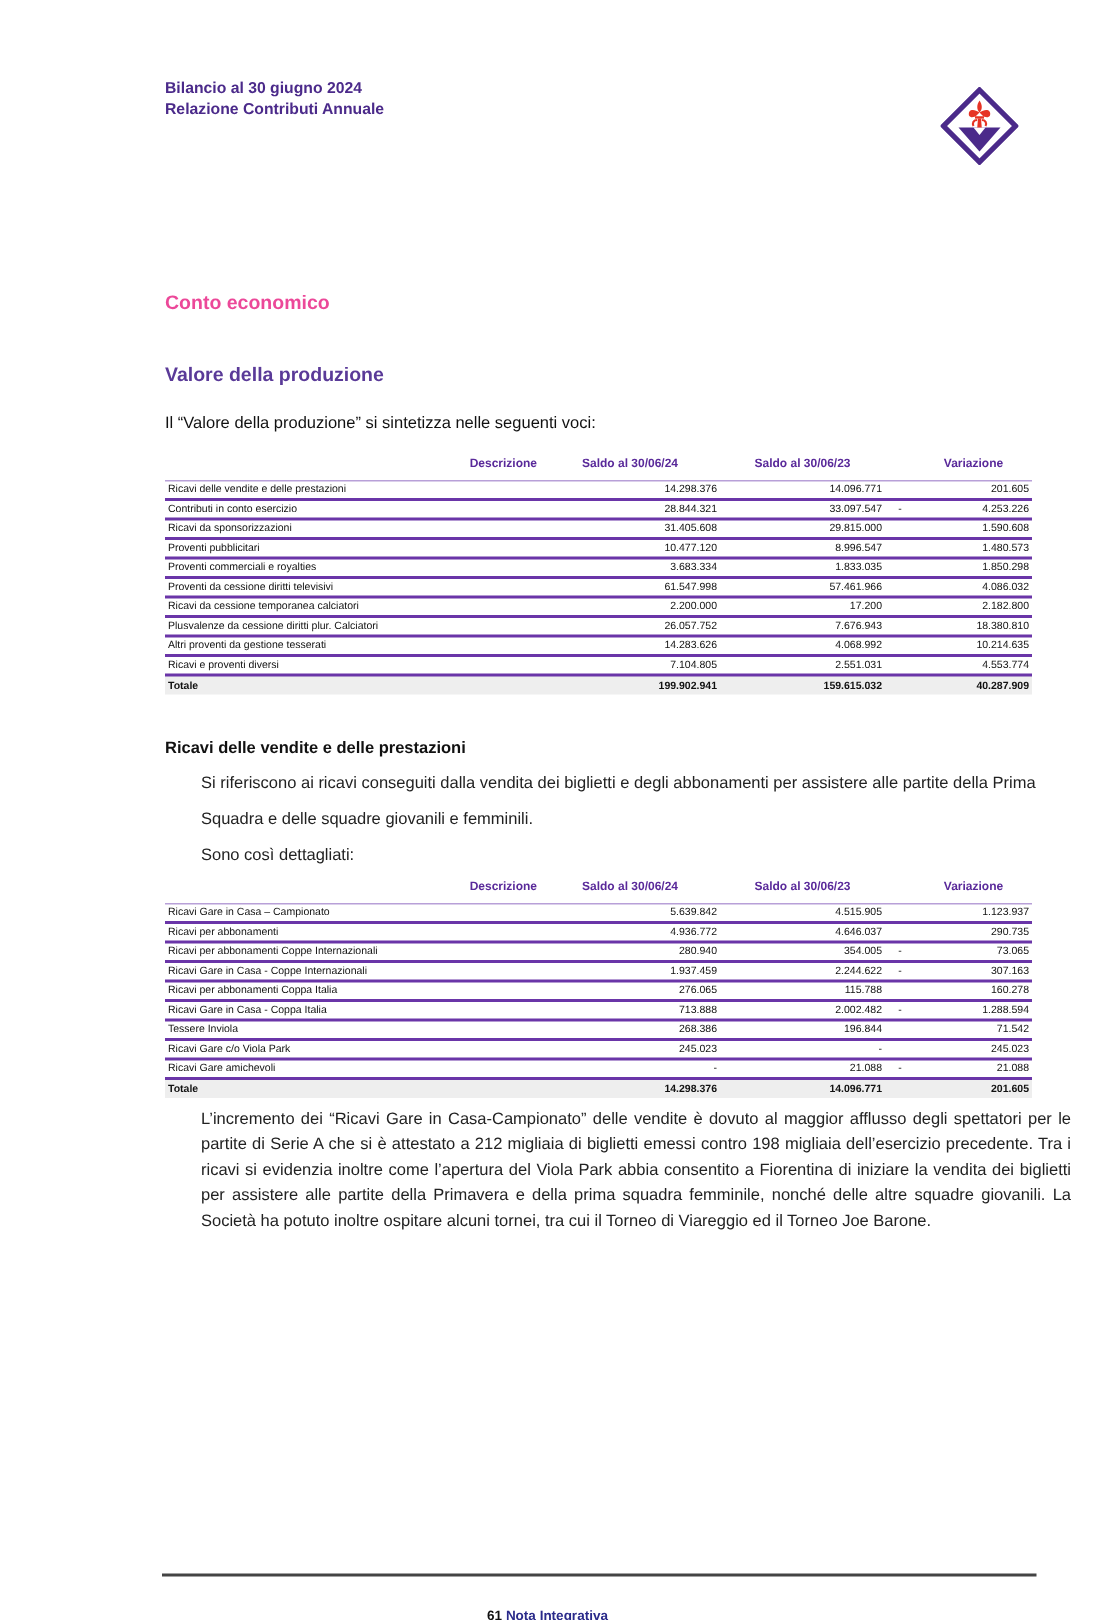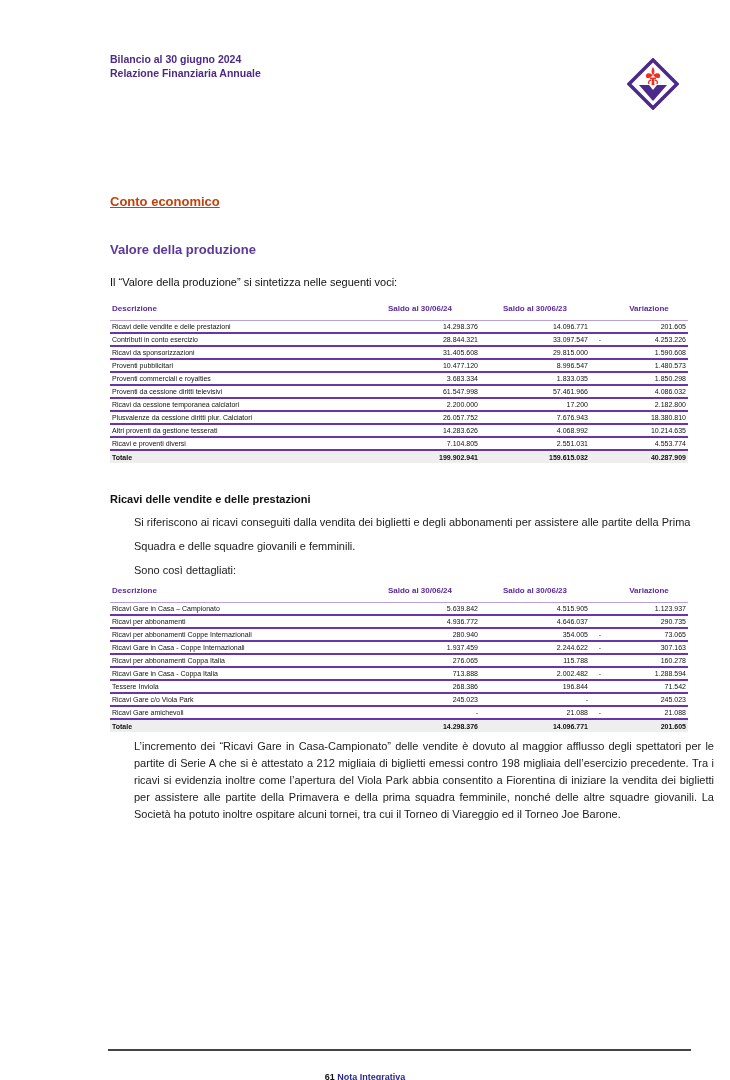--- a/index.html
+++ b/index.html
@@ -2,27 +2,27 @@
 <html><head>
   <meta charset="utf-8">
   <style>
     * { margin: 0; padding: 0; box-sizing: border-box; }
     html, body { width: 730px; height: 1080px; background: #ffffff; overflow: hidden; }
     body { position: relative; font-family: "Liberation Sans", sans-serif; color: #111; }
 
     .hdr { position: absolute; left: 110px; top: 52px; color: #4b2a8a; font-weight: bold; font-size: 10.5px; line-height: 14px; }
     .logo { position: absolute; left: 627px; top: 58px; width: 52px; height: 52px; }
 
-    .h-conto { position: absolute; left: 110px; top: 194px; font-size: 13px; font-weight: bold; color: #c2410c; text-decoration: underline; }
+    .h-conto { position: absolute; left: 110px; top: 194px; font-size: 13px; font-weight: bold; color: #ec4899; }
     .h-valore { position: absolute; left: 110px; top: 242px; font-size: 13px; font-weight: bold; color: #5a3a98; text-align: center; }
     .intro { position: absolute; left: 110px; top: 276px; font-size: 11px; color: #111; }
 
     table.fin { position: absolute; left: 110px; width: 578px; border-collapse: collapse; font-size: 7px; }
     table.fin th { color: #5a2a9a; font-weight: bold; font-size: 8px; height: 22px; vertical-align: middle; padding: 0 2px; }
-    table.fin th.desc { text-align: left; }
+    table.fin th.desc { text-align: right; }
     table.fin td { height: 13px; padding: 0 2px; border-bottom: 2px solid #6a35a8; vertical-align: middle; text-align: right; color: #111; white-space: nowrap; }
     table.fin td.desc { text-align: left; }
     table.fin td.neg { text-align: center; width: 20px; padding: 0; }
     table.fin tr.first td { border-top: 1px solid #b8a0d8; }
     table.fin tr.total td { background: #eeeeee; font-weight: bold; border-bottom: none; height: 13px; }
     .col-desc { width: 250px; }
     .col-a { width: 120px; }
     .col-b { width: 110px; }
     .col-n { width: 20px; }
     .col-v { width: 78px; }
@@ -39,21 +39,21 @@
     .footline { position: absolute; left: 108px; top: 1049px; width: 583px; height: 2px; background: #444; }
     .footer { position: absolute; left: 0; width: 730px; top: 1072px; text-align: center; font-size: 9px; font-weight: bold; }
     .footer .pg { color: #111; }
     .footer .sec { color: #2a2a8a; }
   </style>
 </head>
 <body>
 
 <div class="hdr">
   <div>Bilancio al 30 giugno 2024</div>
-  <div>Relazione Finanziaria Annuale</div>
+  <div>Relazione Contributi Annuale</div>
 </div>
 
 <svg class="logo" viewBox="0 0 52 52">
   <polygon points="26,2 50,26 26,50 2,26" fill="#ffffff" stroke="#4b2a8a" stroke-width="3.5"></polygon>
   <polygon points="12,27 40,27 26,43" fill="#4b2a8a"></polygon>
   <polygon points="22,27 30,27 26,32" fill="#ffffff"></polygon>
   <path d="M26 9 C24 12 24 15 26 17 C28 15 28 12 26 9 Z" fill="#e63324"></path>
   <path d="M26 17 C22 14 18 15 19 19 C20 21 23 20 24 19 Z" fill="#e63324"></path>
   <path d="M26 17 C30 14 34 15 33 19 C32 21 29 20 28 19 Z" fill="#e63324"></path>
   <rect x="23" y="19.5" width="6" height="1.6" fill="#e63324"></rect>

